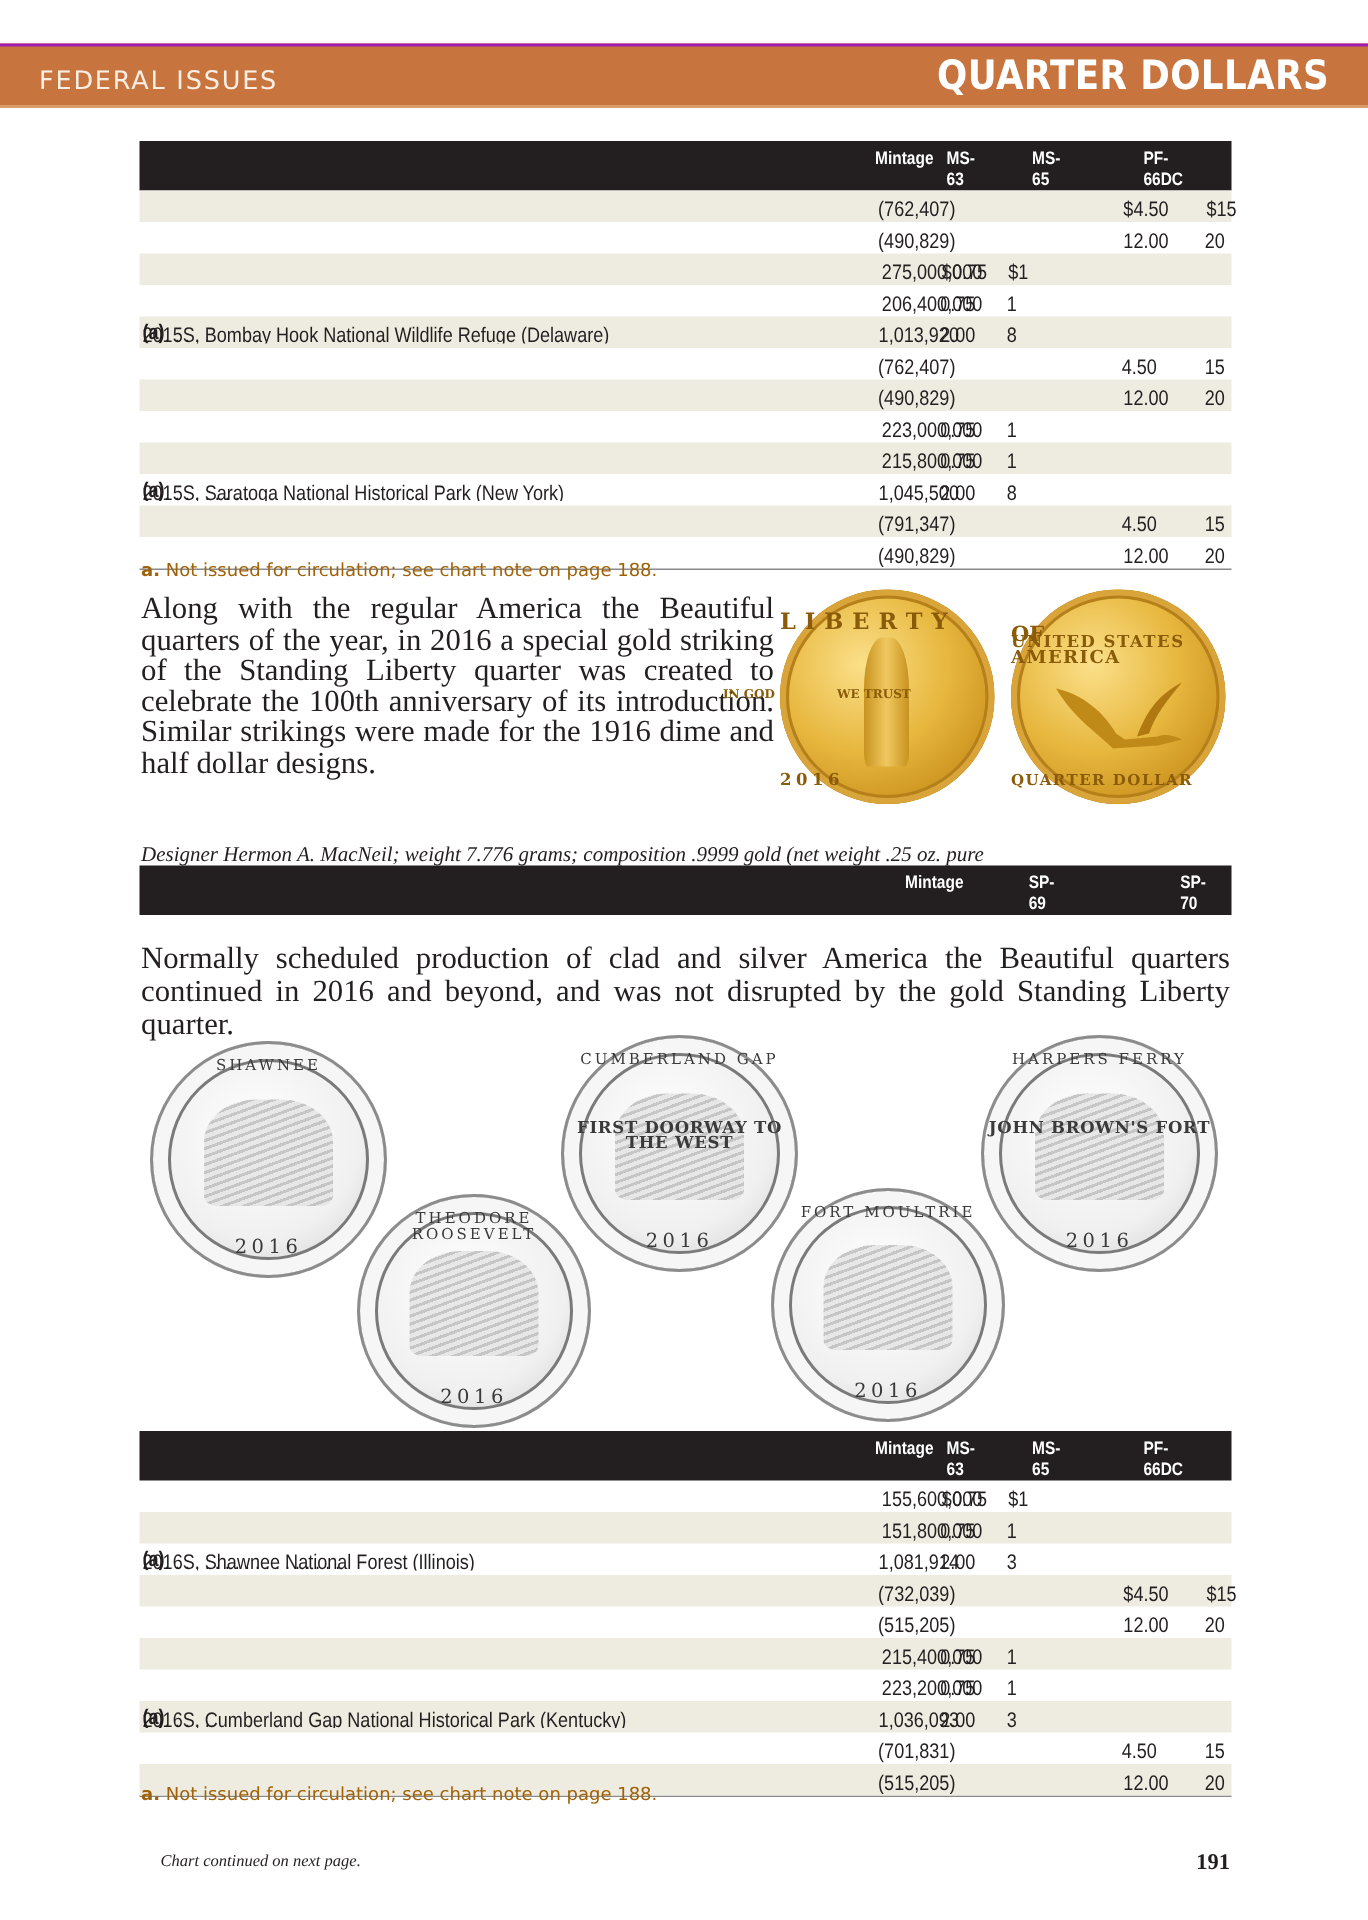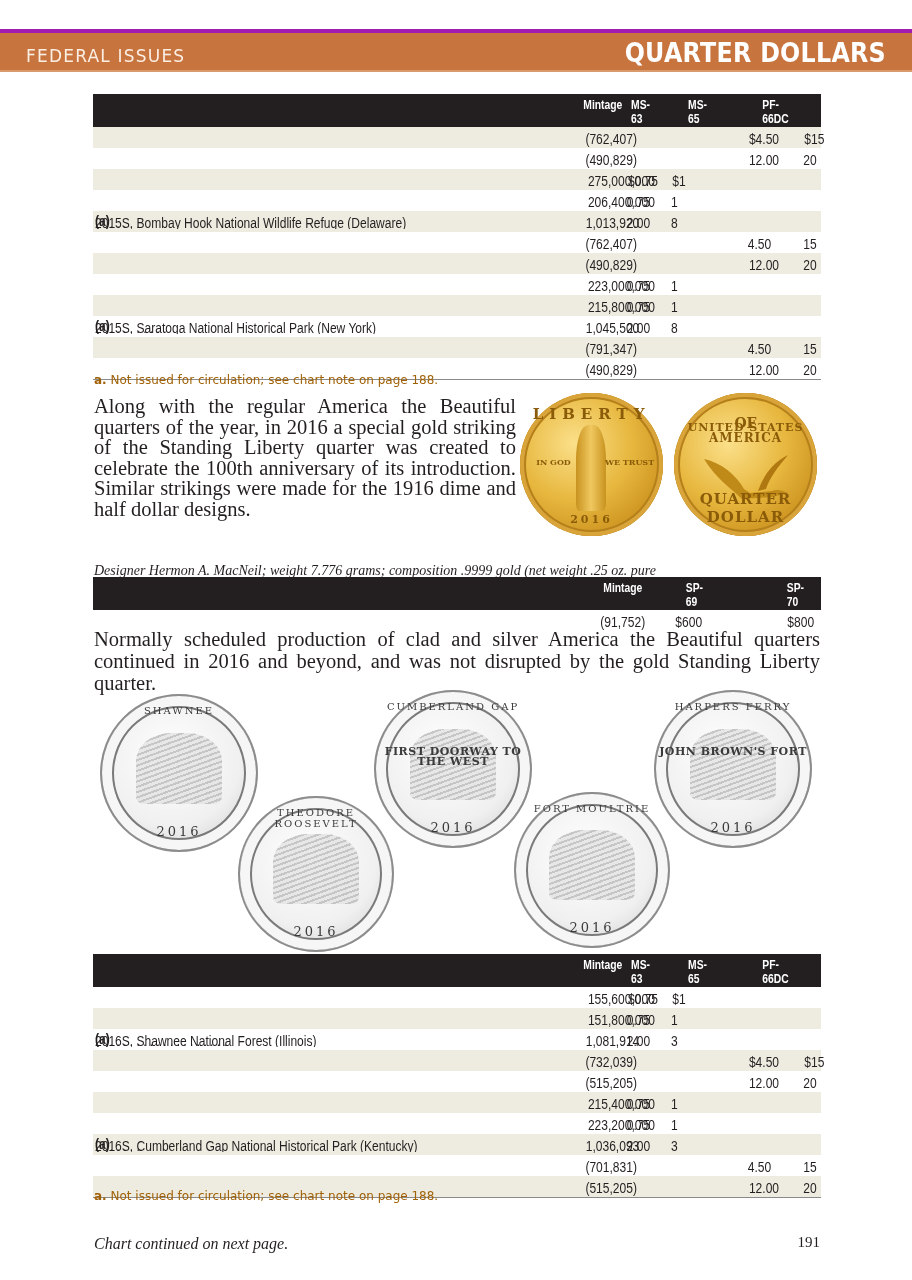--- a/index.html
+++ b/index.html
@@ -2,21 +2,21 @@
 <html><head>
 <meta charset="utf-8">
 <style>
   * { box-sizing: border-box; margin: 0; padding: 0; }
   html, body { width: 912px; height: 1280px; background: #ffffff; overflow: hidden; }
   body { position: relative; font-family: "Liberation Sans", sans-serif; color: #231f20; }
 
   
   .band {
     position: absolute; left: 0; top: 29px; width: 912px; height: 43px;
-    background: #c8743f; border-top: 4px solid #a21caf; border-bottom: 2px solid #d99a6c;
+    background: #c8743f; border-top: 2px solid #a21caf; border-bottom: 2px solid #d99a6c;
   }
   .band .left {
     position: absolute; left: 26px; top: 13px; color: #fbeee3;
     font-family: "DejaVu Sans", sans-serif; font-size: 17px; letter-spacing: 1.2px;
   }
   .band .right {
     position: absolute; right: 26px; top: 4px; color: #ffffff;
     font-family: "DejaVu Sans", sans-serif; font-weight: bold; font-size: 27px;
     letter-spacing: 0.3px; transform: scaleX(0.88); transform-origin: right center;
   }
@@ -64,21 +64,21 @@
     font-family: "Liberation Serif", serif; font-style: italic; font-size: 14px; line-height: 18px; margin-top: 24px;
   }
 
   
   .gold-coin {
     position: absolute; border-radius: 50%;
     background: radial-gradient(circle at 38% 35%, #fbe08a 0%, #e7b73e 45%, #c98f1c 80%, #a9730f 100%);
     box-shadow: inset 0 0 0 4px #d9a53a, inset 0 0 0 6px #b57f1a;
   }
   .gold-coin .txt {
-    position: absolute; left: 0; width: 100%; text-align: center;
+    position: absolute; left: 0; width: 100%; 
     font-family: "DejaVu Serif", serif; color: #8a5b08; font-weight: bold;
   }
 
   
   .silver-coin {
     position: absolute; border-radius: 50%;
     background: radial-gradient(circle at 45% 40%, #ffffff 0%, #f0f0f0 55%, #d2d2d2 85%, #a8a8a8 100%);
     border: 2px solid #8c8c8c;
     box-shadow: inset 0 0 0 10px #f6f6f6, inset 0 0 0 12px #7a7a7a;
   }
@@ -89,26 +89,26 @@
   .silver-coin .title { top: 9px; font-size: 10px; }
   .silver-coin .year { bottom: 11px; font-size: 13px; letter-spacing: 3px; }
   .silver-coin .scene {
     position: absolute; left: 22%; top: 24%; width: 56%; height: 46%;
     background: repeating-linear-gradient(160deg, #bdbdbd 0 2px, #e4e4e4 2px 5px);
     border-radius: 40% 40% 10% 10%; opacity: 0.85;
   }
   .silver-coin .motto { top: 36%; font-size: 11px; font-weight: bold; line-height: 10px; letter-spacing: 0.5px; }
 
   .footer-left {
-    position: absolute; left: 94px; top: 1235px; font-family: "Liberation Serif", serif;
-    font-style: italic; font-size: 16px;
+    position: absolute; left: 107px; top: 1235px; font-family: "Liberation Serif", serif;
+    font-style: italic; font-size: 11px;
   }
   .footer-right {
     position: absolute; right: 92px; top: 1234px; font-family: "Liberation Serif", serif;
-    font-weight: normal; font-size: 15px;
+    font-weight: bold; font-size: 15px;
   }
 
   
   .sp .h-mint { right: 224px; }
   .sp .h-sp69 { right: 138px; }
   .sp .h-sp70 { right: 37px; }
   .sp .mint { right: 228px; }
   .sp .c-sp69 { right: 150px; }
   .sp .c-sp70 { right: 38px; }
 </style>
@@ -373,47 +373,35 @@
 <div class="gold-coin" style="left:674px; top:393px; width:143px; height:143px;">
   <div class="txt" style="top:12px; font-size:11px; letter-spacing:1px;margin-top:16px;">UNITED STATES</div>
   <div class="txt" style="top:22px; font-size:14px;">OF</div>
   <div class="txt" style="top:38px; font-size:12px; letter-spacing:1px;">AMERICA</div>
   <div style="position:absolute; left:28px; top:60px; width:88px; height:50px;">
     <svg width="88" height="50" viewBox="0 0 88 50">
       <path d="M2 6 C20 10 34 22 42 36 L48 40 L70 38 C74 36 80 37 86 40 L70 44 L40 46 C30 36 14 26 2 6 Z" fill="#c08a18"></path>
       <path d="M86 2 C70 10 62 22 56 38 L64 36 C68 24 76 14 86 2 Z" fill="#b07810"></path>
     </svg>
   </div>
-  <div class="txt" style="bottom:10px; font-size:15px; letter-spacing:1px;">QUARTER DOLLAR</div>
+  <div class="txt" style="bottom:10px; font-size:10px; letter-spacing:1px;">QUARTER DOLLAR</div>
 </div>
 
 <div class="tbl sp" id="t2" style="top:577px;">
   <div class="thead">
     <span class="h-mint">
         <span class="cond">Mintage</span>
       </span>
     <span class="h-sp69">
         <span class="cond">SP-69</span>
       </span>
     <span class="h-sp70">
         <span class="cond">SP-70</span>
       </span>
   </div>
-<div class="row">
-      <span class="name"></span>
-      <span class="mint">
-        <span class="cond">(91,752)</span>
-      </span>
-      <span class="c-sp69">
-        <span class="cond">$600</span>
-      </span>
-      <span class="c-sp70">
-        <span class="cond">$800</span>
-      </span>
-    </div>
   </div>
 
 <div class="para" style="left:94px; top:628px; width:726px; font-size:20.5px; line-height:22px;">Normally scheduled production of clad and silver America the Beautiful quarters continued in 2016 and beyond, and was not disrupted by the gold Standing Liberty quarter.</div>
 
 <div id="silver-coins">
     <div class="silver-coin" style="left: 100px; top: 694px; width: 158px; height: 158px;">
       <div class="scene"></div>
       <div class="title">SHAWNEE</div>
       <div class="motto"></div>
       <div class="year">2016</div>

